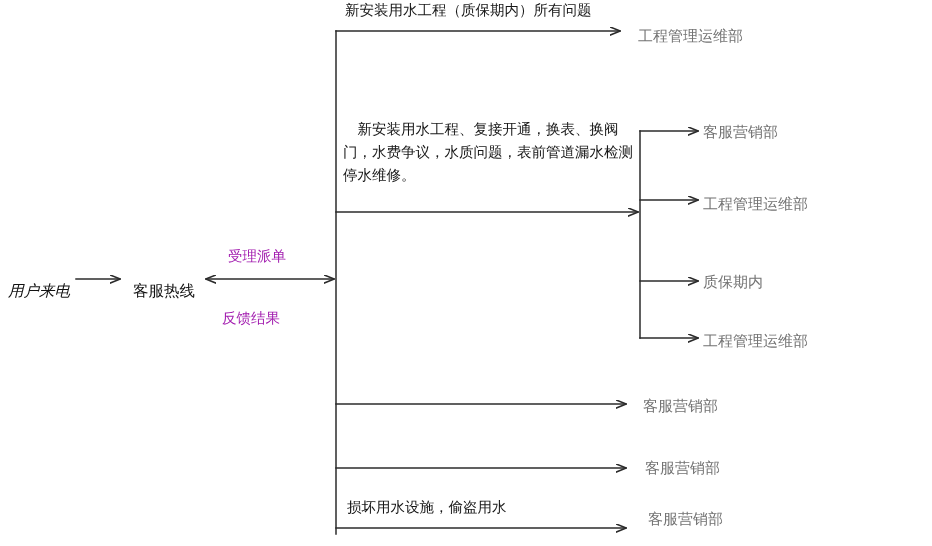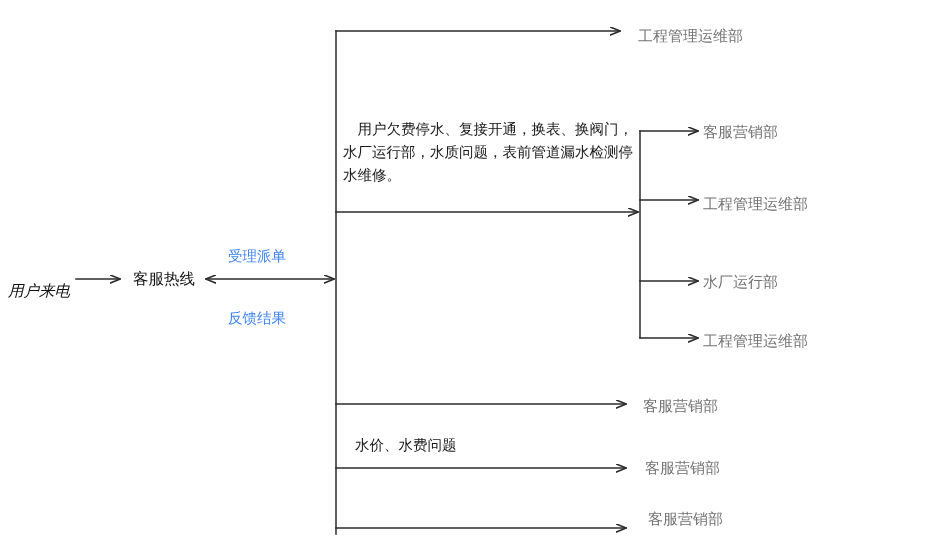--- a/index.html
+++ b/index.html
@@ -35,21 +35,21 @@
   .lbl-node {
     font-size: 15.5px;
     color: #121212;
   }
   .lbl-dept {
     font-size: 15px;
     color: #737373;
   }
   .lbl-edge {
     font-size: 14.5px;
-    color: #3b82f6;
+    color: #a21caf;
   }
   .lbl-cond {
     font-size: 14.5px;
     color: #171717;
   }
   .lbl-block {
     position: absolute;
     white-space: pre-line;
     font-size: 14.5px;
     line-height: 1.58;
@@ -93,42 +93,43 @@
       <line x1="336" y1="404" x2="626" y2="404" marker-end="url(#ah)"></line>
 
       <line x1="336" y1="468" x2="626" y2="468" marker-end="url(#ah)"></line>
 
       <line x1="336" y1="528" x2="626" y2="528" marker-end="url(#ah)"></line>
     </g>
   </svg>
 
   <div class="lbl lbl-node" style="left:8px; top:280px;font-style:italic;">用户来电</div>
 
-  <div class="lbl lbl-node" style="left:133px; top:268px;">客服热线</div>
+  <div class="lbl lbl-node" style="left:133px; top:280px;">客服热线</div>
 
   <div class="lbl lbl-edge" style="left:228px; top:246px;">受理派单</div>
 
-  <div class="lbl lbl-edge" style="left:228px; top:308px;">反馈结果</div>
+  <div class="lbl lbl-edge" style="left:222px; top:308px;">反馈结果</div>
 
+  <div class="lbl lbl-cond" style="left:345px; top:0px;">新安装用水工程（质保期内）所有问题</div>
 
   <div class="lbl lbl-dept" style="left:638px; top:26px;">工程管理运维部</div>
 
-  <div class="lbl-block" style="left:343px; top:118px;">　用户欠费停水、复接开通，换表、换阀门，水厂运行部，水质问题，表前管道漏水检测停水维修。</div>
+  <div class="lbl-block" style="left:343px; top:118px;">　新安装用水工程、复接开通，换表、换阀门，水费争议，水质问题，表前管道漏水检测停水维修。</div>
 
   <div class="lbl lbl-dept" style="left:703px; top:122px;">客服营销部</div>
 
   <div class="lbl lbl-dept" style="left:703px; top:194px;">工程管理运维部</div>
 
-  <div class="lbl lbl-dept" style="left:703px; top:272px;">水厂运行部</div>
+  <div class="lbl lbl-dept" style="left:703px; top:272px;">质保期内</div>
 
   <div class="lbl lbl-dept" style="left:703px; top:331px;">工程管理运维部</div>
 
 
   <div class="lbl lbl-dept" style="left:643px; top:396px;">客服营销部</div>
 
-  <div class="lbl lbl-cond" style="left:355px; top:435px;">水价、水费问题</div>
 
   <div class="lbl lbl-dept" style="left:645px; top:458px;">客服营销部</div>
 
+  <div class="lbl lbl-cond" style="left:347px; top:497px;">损坏用水设施，偷盗用水</div>
 
   <div class="lbl lbl-dept" style="left:648px; top:509px;">客服营销部</div>
 
 </div>
 
 </body></html>

